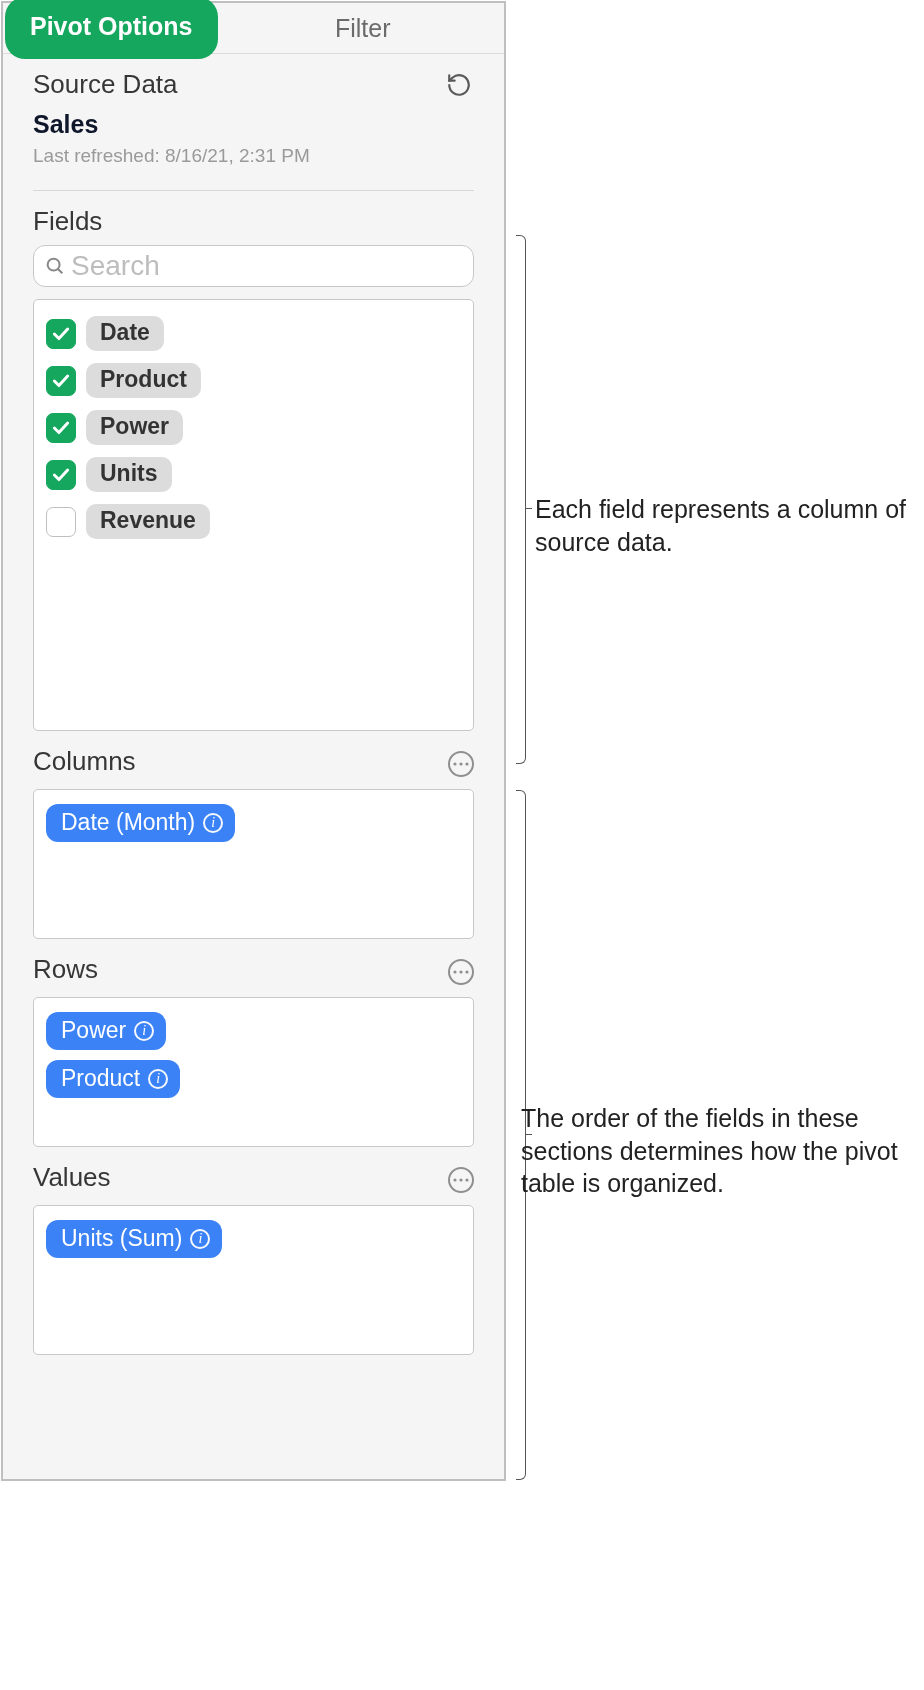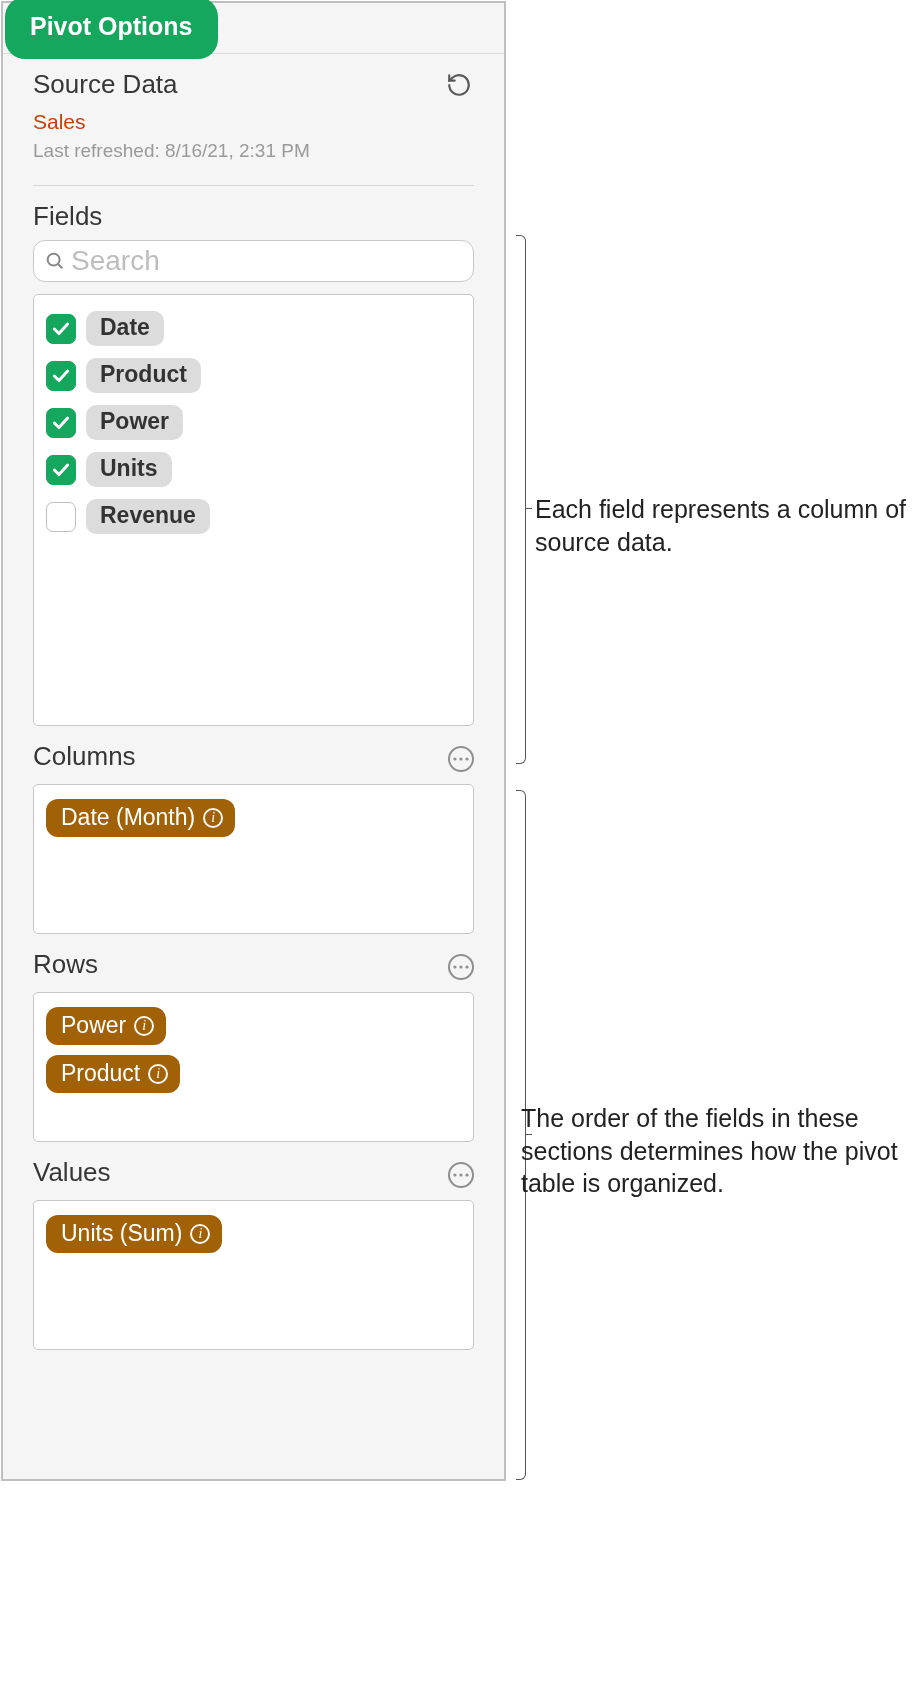--- a/index.html
+++ b/index.html
@@ -7,41 +7,41 @@
   .stage { position: relative; width: 924px; height: 1690px; }
   .panel { position: absolute; left: 1px; top: 1px; width: 505px; height: 1480px; border: 2px solid #bfbfbf; background: #f6f5f5; }
   .tabs { display: flex; align-items: center; height: 51px; border-bottom: 1px solid #dcdcdc; }
   .tab { flex: 1; text-align: center; font-size: 25px; color: #6b6b6b; line-height: 51px; cursor: pointer; }
   .tab.active-wrap { flex: 0 0 auto; padding: 4px 4px 4px 2px; }
   .tab-pill { background: #16a75f; color: #fff; font-weight: 600; font-size: 25px; padding: 4px 25px 7px; border-radius: 20px; display: inline-block; }
   .src { padding: 15px 30px 5px 30px; }
   .src-row { display: flex; justify-content: space-between; align-items: center; }
   .src-title { font-size: 26px; color: #363636; }
   .refresh-btn { width: 30px; height: 30px; display: flex; align-items: center; justify-content: center; color: #5a5a5a; cursor: pointer; }
-  .src-name { font-size: 21px; color: #c2410c; margin-top: 10px; font-weight: 400; }
+  .src-name { font-size: 25px; color: #0f172a; margin-top: 10px; font-weight: 700; }
   .src-ts { font-size: 19px; color: #9a9a9a; margin-top: 6px; }
   .divider { border: none; border-top: 1px solid #d7d7d7; margin: 18px 30px 0; }
   .sect { padding: 15px 30px 0 30px; }
   .sect-head { display: flex; justify-content: space-between; align-items: flex-end; }
   .sect-title { font-size: 26px; color: #363636; }
   .sect-menu { width: 26px; height: 26px; border: 2px solid #8f8f8f; border-radius: 50%; display: flex; align-items: center; justify-content: center; color: #8f8f8f; cursor: pointer; }
   .sect-menu svg { display: block; }
   .search-wrap { margin-top: 8px; display: flex; align-items: center; background: #fff; border: 1px solid #c8c8c8; border-radius: 12px; height: 42px; padding: 0 10px; }
   .search-icon { color: #888; margin-right: 5px; display: flex; }
   .search-input { border: none; outline: none; font-size: 28px; flex: 1; background: transparent; color: #0c4a6e; }
   .search-input::placeholder { color: #bdbdbd; }
   .box { background: #fff; border: 1px solid #c8c8c8; border-radius: 5px; margin-top: 12px; padding: 10px 12px; }
   .fields-box { height: 432px; font-weight: bold; }
   .field-row { display: flex; align-items: center; gap: 10px; padding: 6px 0; }
   .chk { width: 30px; height: 30px; border-radius: 7px; border: 1px solid #bfbfbf; background: #fff; display: flex; align-items: center; justify-content: center; cursor: pointer; flex: none; }
   .chk.checked { background: #16a75f; border-color: #16a75f; }
   .chk svg { display: block; }
   .chip { background: #dcdcdc; color: #333; font-size: 23px; padding: 3px 14px 5px; border-radius: 10px; cursor: grab; }
   .drop-box { min-height: 150px; }
-  .pill { display: inline-flex; align-items: center; gap: 8px; background: #a16207; color: #fff; font-size: 23px; font-weight: 500; padding: 5px 12px 6px 15px; border-radius: 12px; margin: 4px 6px 6px 0; cursor: grab; }
+  .pill { display: inline-flex; align-items: center; gap: 8px; background: #3b82f6; color: #fff; font-size: 23px; font-weight: 500; padding: 5px 12px 6px 15px; border-radius: 12px; margin: 4px 6px 6px 0; cursor: grab; }
   .pill .info-icon { width: 20px; height: 20px; border: 2px solid rgba(255,255,255,0.95); border-radius: 50%; display: flex; align-items: center; justify-content: center; font-family: Georgia, serif; font-style: italic; font-size: 14px; line-height: 1; }
   
   .callout { position: absolute; font-size: 25px; color: #222; line-height: 1.3; }
   .call1 { left: 535px; top: 493px; width: 380px; }
   .call2 { left: 521px; top: 1102px; width: 380px; }
   .bracket { position: absolute; border-right: 1.5px solid #555; border-top: 1.5px solid #555; border-bottom: 1.5px solid #555; border-top-right-radius: 6px; border-bottom-right-radius: 6px; }
   .br1 { left: 516px; top: 235px; width: 10px; height: 529px; }
   .br2 { left: 516px; top: 790px; width: 10px; height: 690px; }
   .tick { position: absolute; border-top: 1.5px solid #555; }
   .tick1 { left: 526px; top: 508px; width: 6px; }
@@ -50,20 +50,23 @@
 </head>
 <body>
 <div class="stage">
 
 <div class="panel">
 
   <div class="tabs">
     <div class="tab active-wrap">
       <span class="tab-pill">Pivot Options</span>
     </div>
+    <div class="tab">
+      <span>Filter</span>
+    </div>
   </div>
 
   <div class="src">
     <div class="src-row">
       <div class="src-title">Source Data</div>
       <div class="refresh-btn">
         <svg width="26" height="26" viewBox="0 0 24 24" fill="none" stroke="currentColor" stroke-width="2" stroke-linecap="round">
           <path d="M3 12a9 9 0 1 0 3.2-6.9L3 8"></path>
           <polyline points="3 3 3 8 8 8" fill="none"></polyline>
         </svg>

